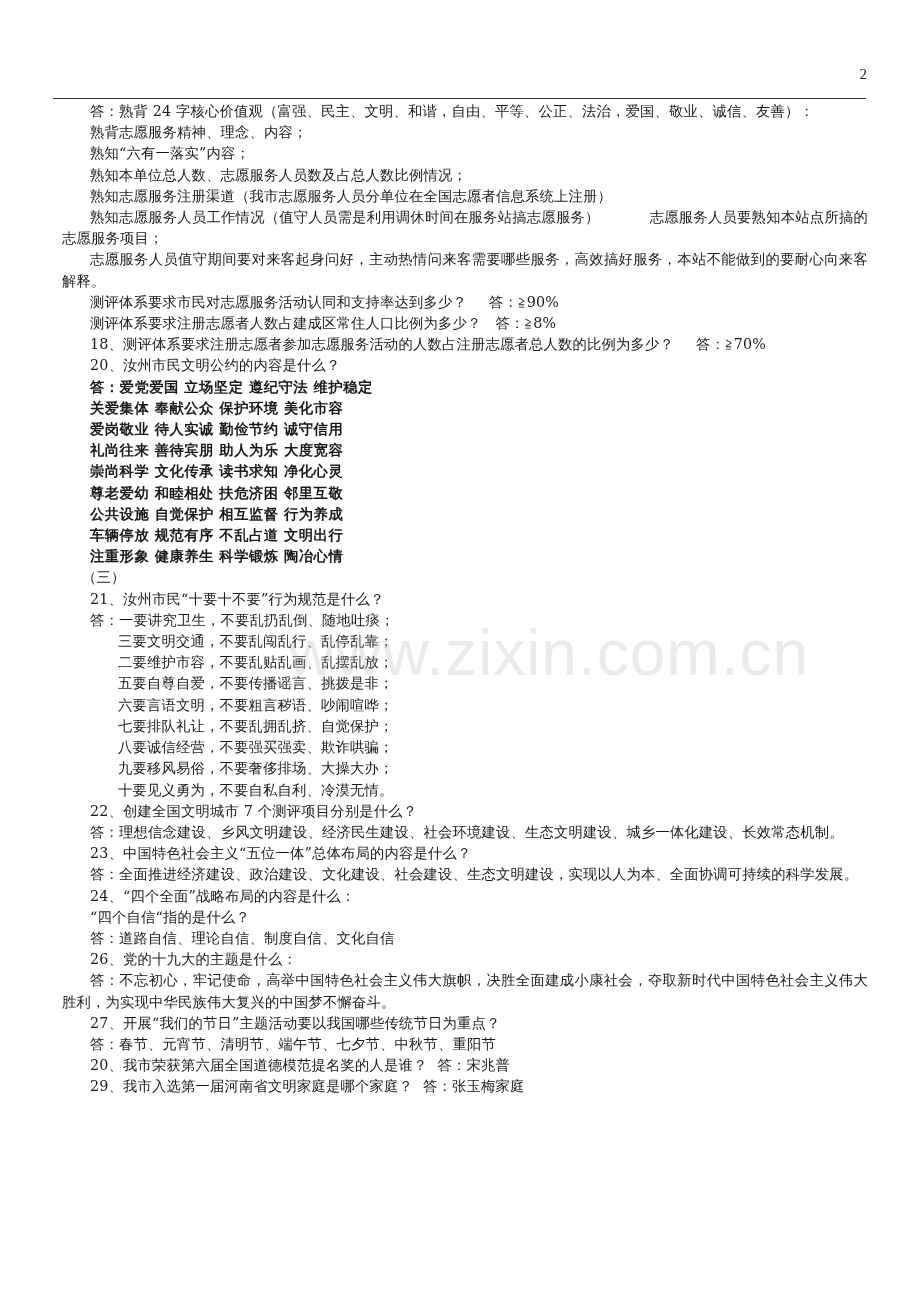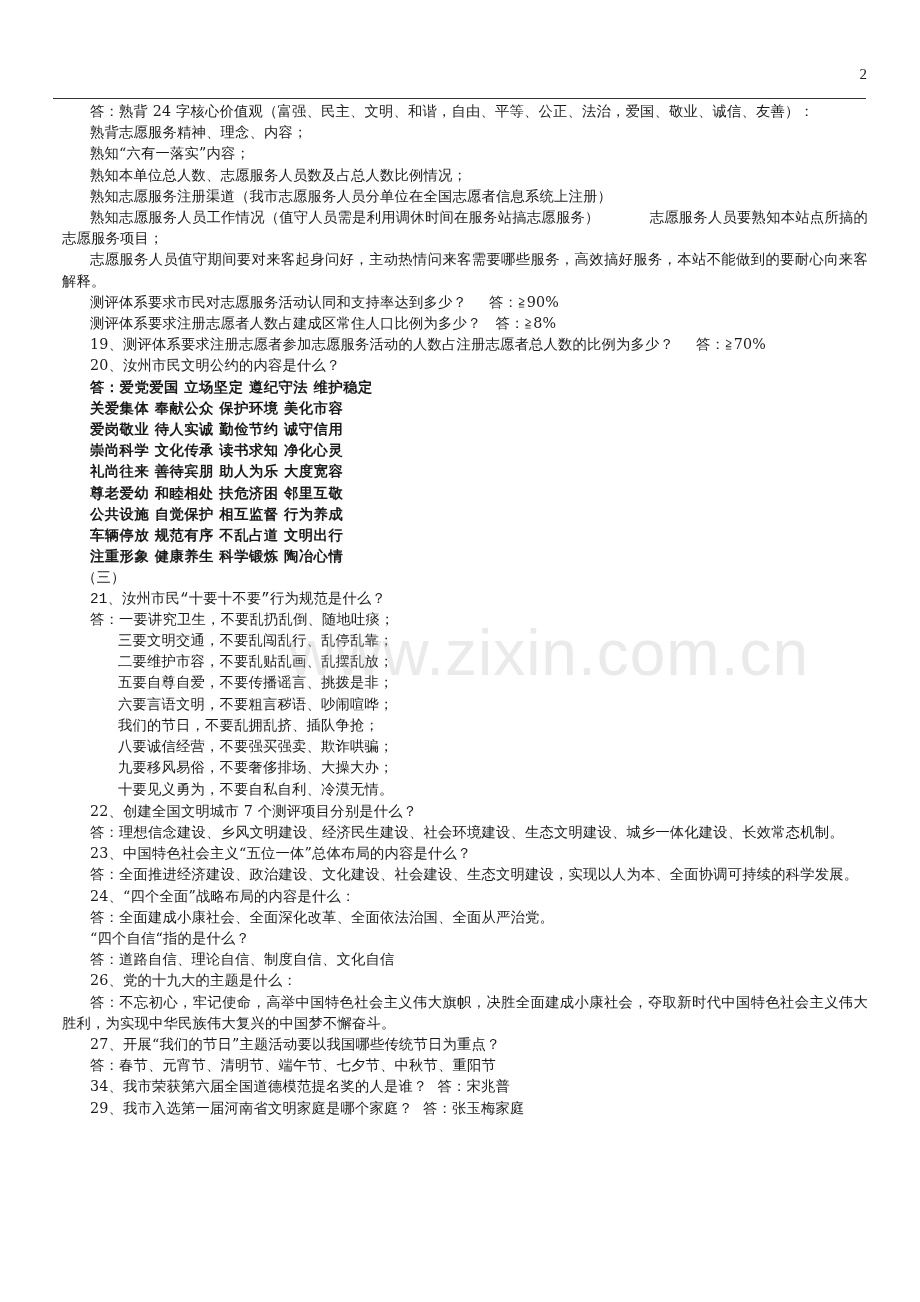--- a/index.html
+++ b/index.html
@@ -74,59 +74,58 @@
 <div class="content">
   <p class="p">答：熟背 24 字核心价值观（富强、民主、文明、和谐，自由、平等、公正、法治，爱国、敬业、诚信、友善）：</p>
   <p class="p">熟背志愿服务精神、理念、内容；</p>
   <p class="p">熟知“六有一落实”内容；</p>
   <p class="p">熟知本单位总人数、志愿服务人员数及占总人数比例情况；</p>
   <p class="p">熟知志愿服务注册渠道（我市志愿服务人员分单位在全国志愿者信息系统上注册）</p>
   <p class="p"><span>熟知志愿服务人员工作情况（值守人员需是利用调休时间在服务站搞志愿服务）</span><span class="tab-gap"></span><span>志愿服务人员要熟知本站点所搞的志愿服务项目；</span></p>
   <p class="p">志愿服务人员值守期间要对来客起身问好，主动热情问来客需要哪些服务，高效搞好服务，本站不能做到的要耐心向来客解释。</p>
   <p class="p"><span>测评体系要求市民对志愿服务活动认同和支持率达到多少？</span><span class="sm-gap"></span><span>答：≧90%</span></p>
   <p class="p"><span>测评体系要求注册志愿者人数占建成区常住人口比例为多少？</span><span style="display:inline-block;width:14px"></span><span>答：≧8%</span></p>
-  <p class="p"><span>19、测评体系要求注册志愿者参加志愿服务活动的人数占注册志愿者总人数的比例为多少？</span><span class="sm-gap"></span><span>答：≧70%</span></p>
+  <p class="p"><span>18、测评体系要求注册志愿者参加志愿服务活动的人数占注册志愿者总人数的比例为多少？</span><span class="sm-gap"></span><span>答：≧70%</span></p>
   <p class="p">20、汝州市民文明公约的内容是什么？</p>
 
   <div style="padding-left:28px; letter-spacing:0.5px;font-weight:bold;">
     <p class="p noindent"><span>答：</span><span>爱党爱国 立场坚定 遵纪守法 维护稳定</span></p>
     <p class="p noindent">关爱集体 奉献公众 保护环境 美化市容</p>
     <p class="p noindent">爱岗敬业 待人实诚 勤俭节约 诚守信用</p>
+    <p class="p noindent">礼尚往来 善待宾朋 助人为乐 大度宽容</p>
     <p class="p noindent">崇尚科学 文化传承 读书求知 净化心灵</p>
-    <p class="p noindent">礼尚往来 善待宾朋 助人为乐 大度宽容</p>
     <p class="p noindent">尊老爱幼 和睦相处 扶危济困 邻里互敬</p>
     <p class="p noindent">公共设施 自觉保护 相互监督 行为养成</p>
     <p class="p noindent">车辆停放 规范有序 不乱占道 文明出行</p>
     <p class="p noindent">注重形象 健康养生 科学锻炼 陶冶心情</p>
   </div>
 
   <p class="p section">（三）</p>
 
-  <div style="padding-left:28px;font-family:Liberation Mono, monospace;">
+  <div style="padding-left:28px;">
     <p class="p noindent">21、汝州市民“十要十不要”行为规范是什么？</p>
     <p class="p noindent"><span>答：</span><span>一要讲究卫生，不要乱扔乱倒、随地吐痰；</span></p>
     <p class="p pad">三要文明交通，不要乱闯乱行、乱停乱靠；</p>
     <p class="p pad">二要维护市容，不要乱贴乱画、乱摆乱放；</p>
     <p class="p pad">五要自尊自爱，不要传播谣言、挑拨是非；</p>
     <p class="p pad">六要言语文明，不要粗言秽语、吵闹喧哗；</p>
-    <p class="p pad">我们的节日，不要乱拥乱挤、插队争抢；</p>
+    <p class="p pad">七要排队礼让，不要乱拥乱挤、自觉保护；</p>
     <p class="p pad">八要诚信经营，不要强买强卖、欺诈哄骗；</p>
     <p class="p pad">九要移风易俗，不要奢侈排场、大操大办；</p>
     <p class="p pad">十要见义勇为，不要自私自利、冷漠无情。</p>
   </div>
 
   <p class="p">22、创建全国文明城市 7 个测评项目分别是什么？</p>
   <p class="p">答：理想信念建设、乡风文明建设、经济民生建设、社会环境建设、生态文明建设、城乡一体化建设、长效常态机制。</p>
   <p class="p">23、中国特色社会主义“五位一体”总体布局的内容是什么？</p>
   <p class="p">答：全面推进经济建设、政治建设、文化建设、社会建设、生态文明建设，实现以人为本、全面协调可持续的科学发展。</p>
   <p class="p">24、“四个全面”战略布局的内容是什么：</p>
-  <p class="p">答：全面建成小康社会、全面深化改革、全面依法治国、全面从严治党。</p>
   <p class="p">“四个自信“指的是什么？</p>
   <p class="p">答：道路自信、理论自信、制度自信、文化自信</p>
   <p class="p">26、党的十九大的主题是什么：</p>
   <p class="p">答：不忘初心，牢记使命，高举中国特色社会主义伟大旗帜，决胜全面建成小康社会，夺取新时代中国特色社会主义伟大胜利，为实现中华民族伟大复兴的中国梦不懈奋斗。</p>
   <p class="p">27、开展“我们的节日”主题活动要以我国哪些传统节日为重点？</p>
   <p class="p">答：春节、元宵节、清明节、端午节、七夕节、中秋节、重阳节</p>
-  <p class="p"><span>34、我市荣获第六届全国道德模范提名奖的人是谁？</span><span style="display:inline-block;width:10px"></span><span>答：宋兆普</span></p>
+  <p class="p"><span>20、我市荣获第六届全国道德模范提名奖的人是谁？</span><span style="display:inline-block;width:10px"></span><span>答：宋兆普</span></p>
   <p class="p"><span>29、我市入选第一届河南省文明家庭是哪个家庭？</span><span style="display:inline-block;width:10px"></span><span>答：张玉梅家庭</span></p>
 </div>
 
 <div class="watermark">www.zixin.com.cn</div>
 
 </body></html>

